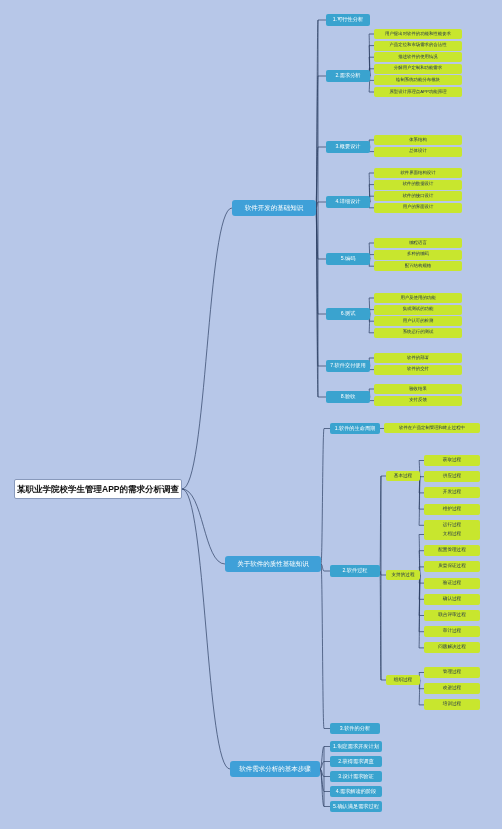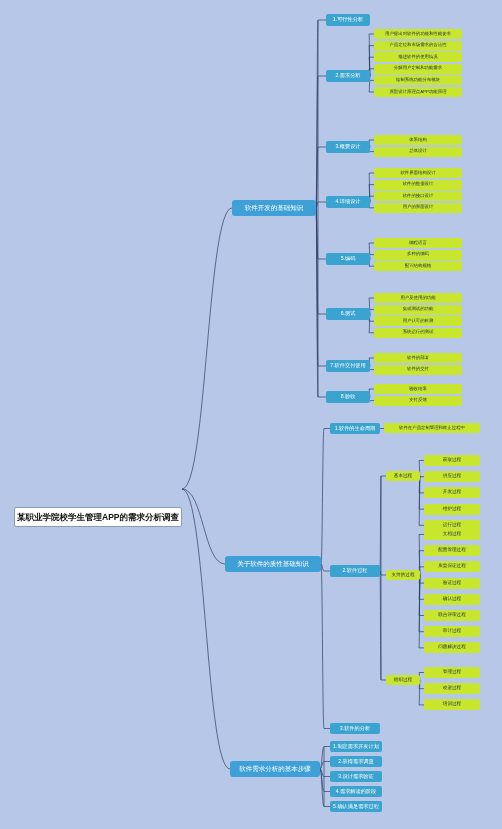--- a/index.html
+++ b/index.html
@@ -24,21 +24,20 @@
     border-radius:2px;
   }
   .root {
     background:#ffffff;
     color:#111111;
     border:1px solid #8899bb;
     font-size:8.5px;
     padding:0 4px;
     height:20px;
     font-weight:bold;
-    margin-top:28px;
   }
   .lvl1 {
     background:#3fa0d8;
     color:#ffffff;
     font-size:6.5px;
     height:16px;
     padding:0 4px;
     border-radius:3px;
   }
   .lvl2 {

